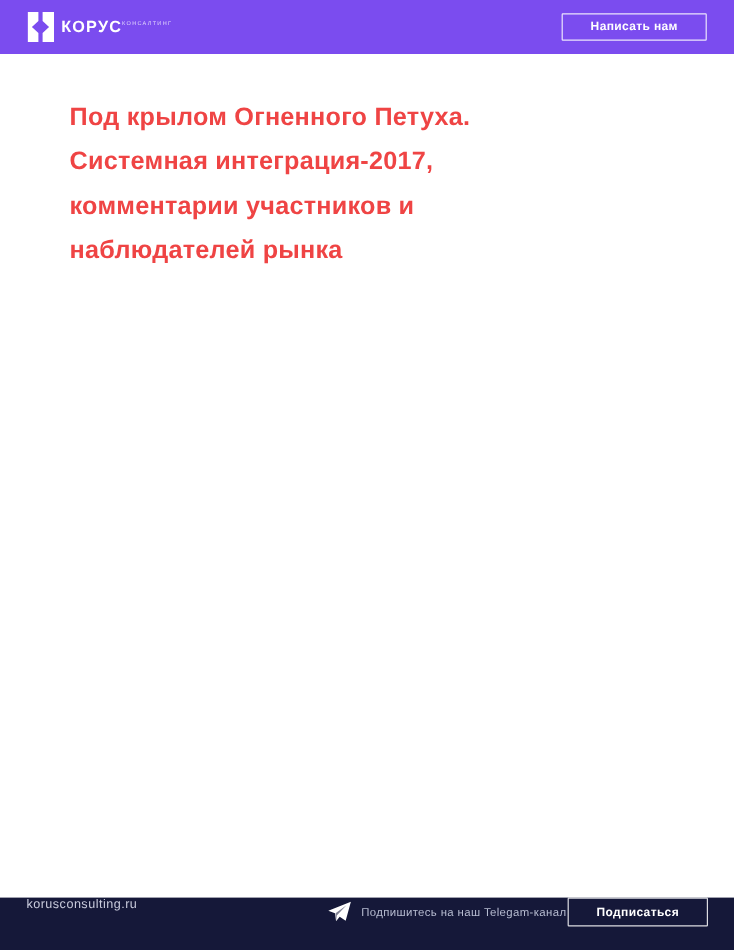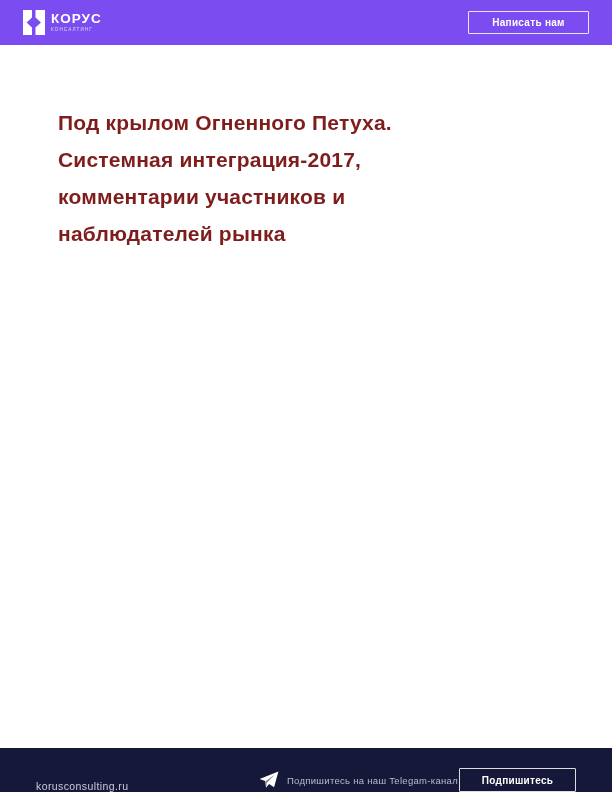--- a/index.html
+++ b/index.html
@@ -9,21 +9,21 @@
   .page { width: 612px; height: 792px; position: relative; background: #fff; }
 
   
   .topbar {
     position: absolute; top: 0; left: 0; right: 0; height: 45px;
     display: flex; align-items: center;
     padding: 0 23px;
   }
   .logo { display: flex; align-items: center; gap: 6px; text-decoration: none; cursor: pointer; }
   .logo-mark { display: block; width: 22px; height: 25px; }
-  .logo-text { display: flex; flex-direction: column; line-height: 1; }
+  .logo-text { display: flex; flex-direction: row; line-height: 1; }
   .logo-title {
     color: #fff; font-weight: bold; font-size: 13.5px; letter-spacing: 1px;
   }
   .logo-subtitle {
     color: rgba(255,255,255,0.75); font-size: 4.6px; letter-spacing: 1.1px; margin-top: 2.5px;
   }
   .btn-outline {
     background: transparent;
     border: 1px solid rgba(255,255,255,0.85);
     color: #fff; font-family: "Liberation Sans", sans-serif;
@@ -34,31 +34,30 @@
     margin-left: auto;
     width: 121px; height: 23px;
   }
 
   
   .article { position: absolute; left: 58px; top: 79px; width: 440px; }
   .date {
     font-size: 11px; color: #3b3b3b; letter-spacing: 0.3px;
   }
   .title {
-    margin-top: 25px;
-    font-size: 21px; font-weight: bold; color: #7f1d1d;
+    font-size: 21px; font-weight: bold; color: #ef4444;
     line-height: 37px; letter-spacing: 0.2px;
     max-width: 432px;
   }
 
   
   .footbar {
     position: absolute; left: 0; right: 0; bottom: 0; height: 44px;
-    display: flex; align-items: flex-end;
-    padding: 0 36px;
+    display: flex; align-items: flex-start;
+    padding: 0 22px;
   }
   .site-link {
     color: #c9cbdc; font-size: 10.5px; letter-spacing: 0.4px;
     text-decoration: none; cursor: pointer;
   }
   .tg-group { margin-left: auto; display: flex; align-items: center; }
   .tg-icon { display: block; width: 20px; height: 18px; margin-right: 8px; }
   .tg-caption {
     color: #b7bcd1; font-size: 9.5px; letter-spacing: 0.3px; margin-right: 1px;
   }
@@ -92,17 +91,17 @@
   <footer class="footbar" id="footbar" style="background: rgb(21, 24, 57);">
     <a class="site-link">korusconsulting.ru</a>
     <div class="tg-group">
       <span class="tg-icon">
         <svg width="20" height="18" viewBox="0 0 24 22" xmlns="http://www.w3.org/2000/svg">
           <path fill="#ffffff" d="M23.5 0.5 L0.5 9.8 L7.3 12.2 L8.4 20.5 L12.1 15.9 L18.2 20 Z"></path>
           <path fill="#151839" d="M8.4 20.5 L9.1 14.6 L19 4.2 L7.9 12.4 Z" opacity="0.55"></path>
         </svg>
       </span>
       <span class="tg-caption">Подпишитесь на наш Telegam-канал</span>
-      <button class="btn-outline subscribe-btn">Подпишитесь</button>
+      <button class="btn-outline subscribe-btn">Подписаться</button>
     </div>
   </footer>
 
 </div>
 
 </body></html>

